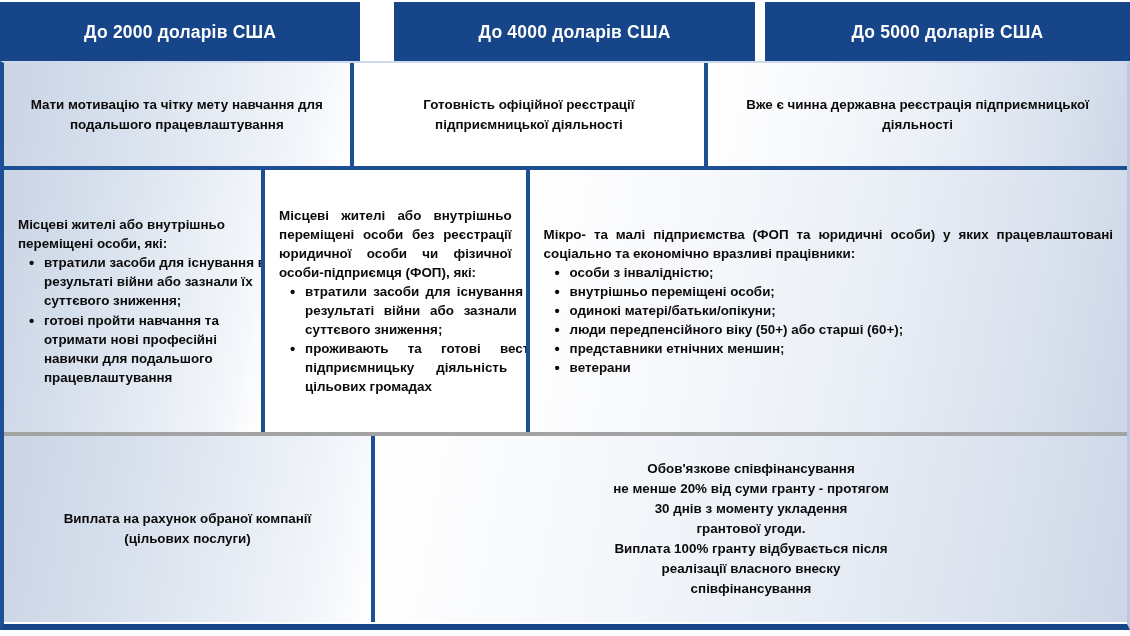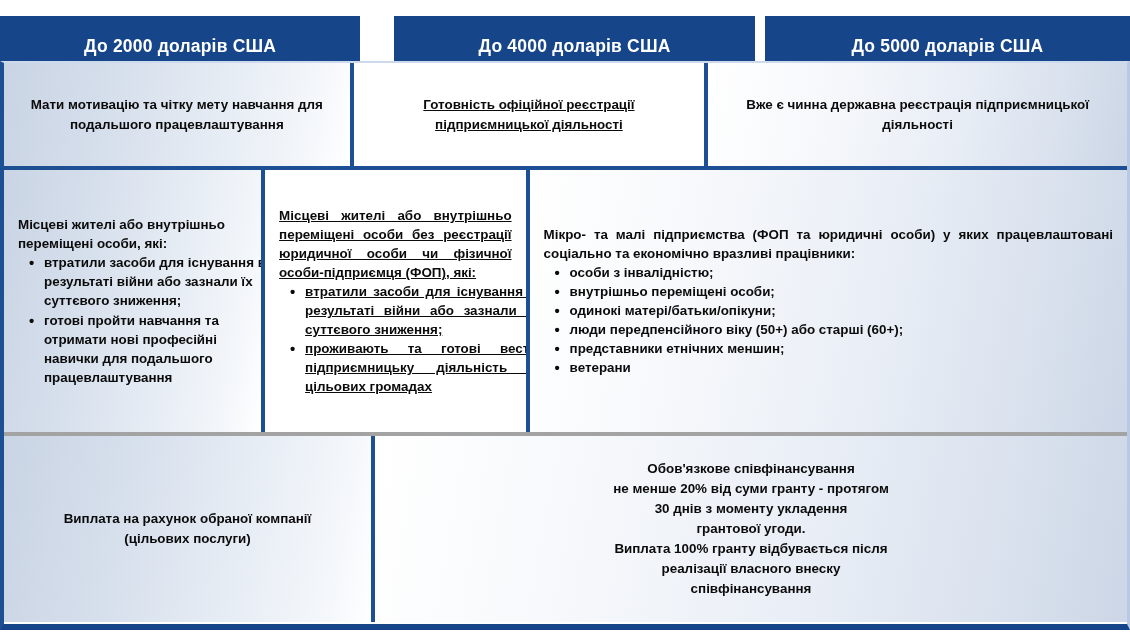--- a/index.html
+++ b/index.html
@@ -18,21 +18,21 @@
     position: relative;
     width: 1130px;
     height: 636px;
     background: #ffffff;
   }
 
   
   .header-row {
     position: absolute;
     left: 0;
-    top: 16px;
+    top: 2px;
     width: 1130px;
     height: 61px;
     display: flex;
   }
   .hdr {
     position: relative;
     background: #17458a;
     color: #ffffff;
     font-size: 17.5px;
     font-weight: bold;
@@ -86,21 +86,20 @@
   }
   .c1 {
     width: 371px;
     border-right: 4px solid #1d4f95;
     background: linear-gradient(100deg, #c9d4e4 0%, #d6dfec 32%, #e6ecf4 62%, #f4f7fb 88%, #ffffff 100%);
   }
   .c2 {
     width: 376px;
     border-right: 4px solid #1d4f95;
     background: #ffffff;
-    text-decoration: underline;
   }
   .c3 {
     flex: 1 1 auto;
     background: linear-gradient(100deg, #ffffff 0%, #f6f8fb 28%, #e9eef6 58%, #dae2ee 82%, #ccd6e6 100%);
   }
 
   .center  { text-align: center; align-items: center; }
   .just    { text-align: justify; text-justify: inter-word; }
   .lead    { text-align: left; }
 

